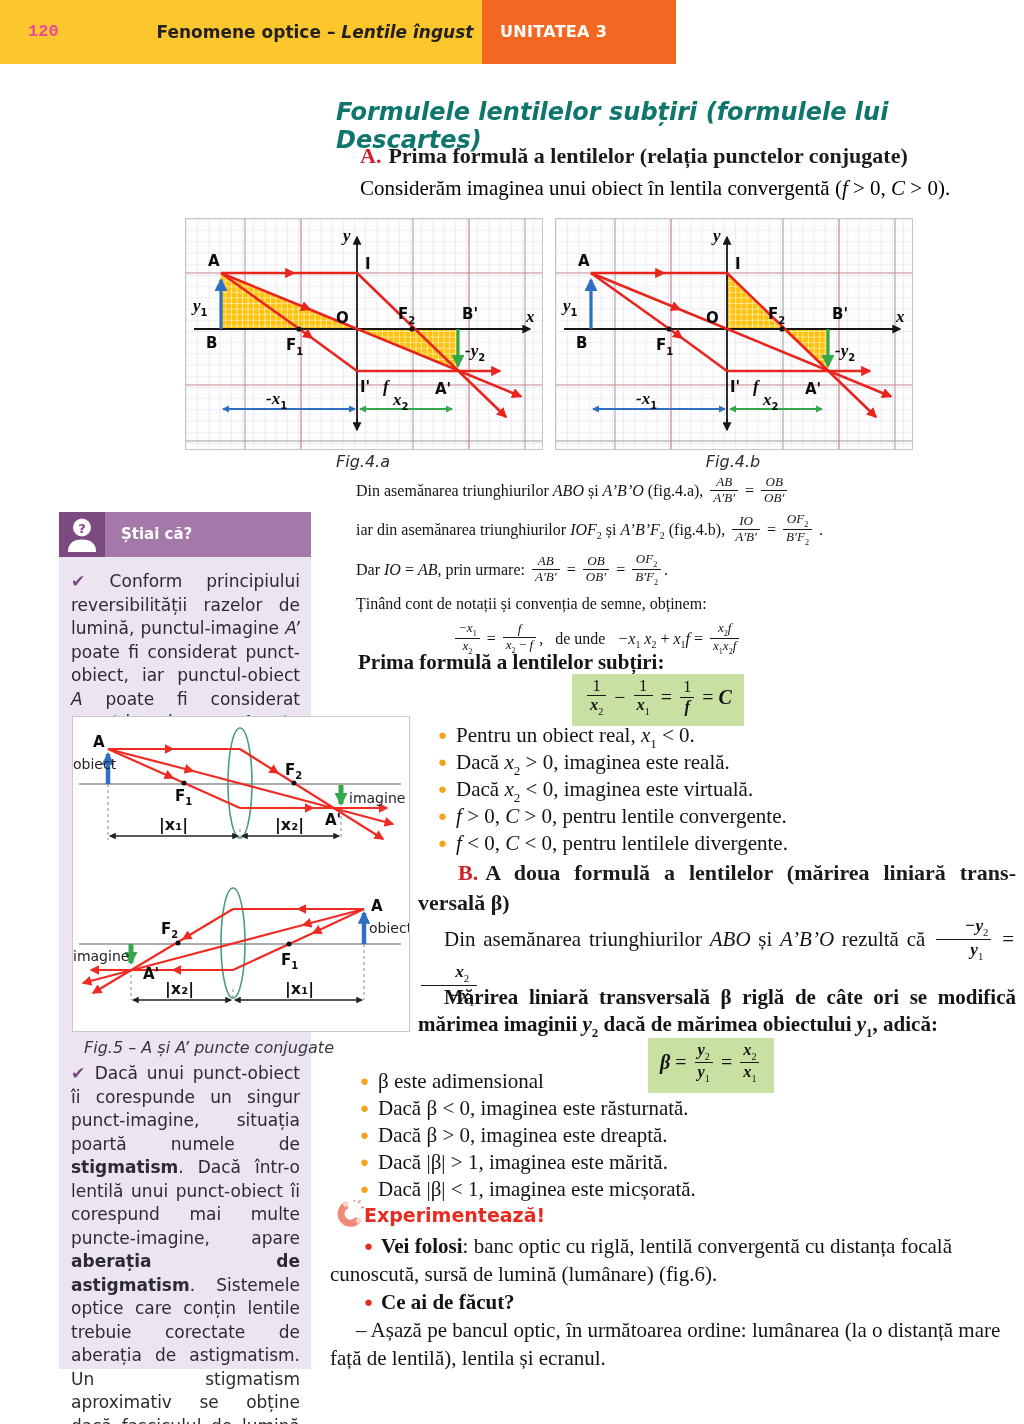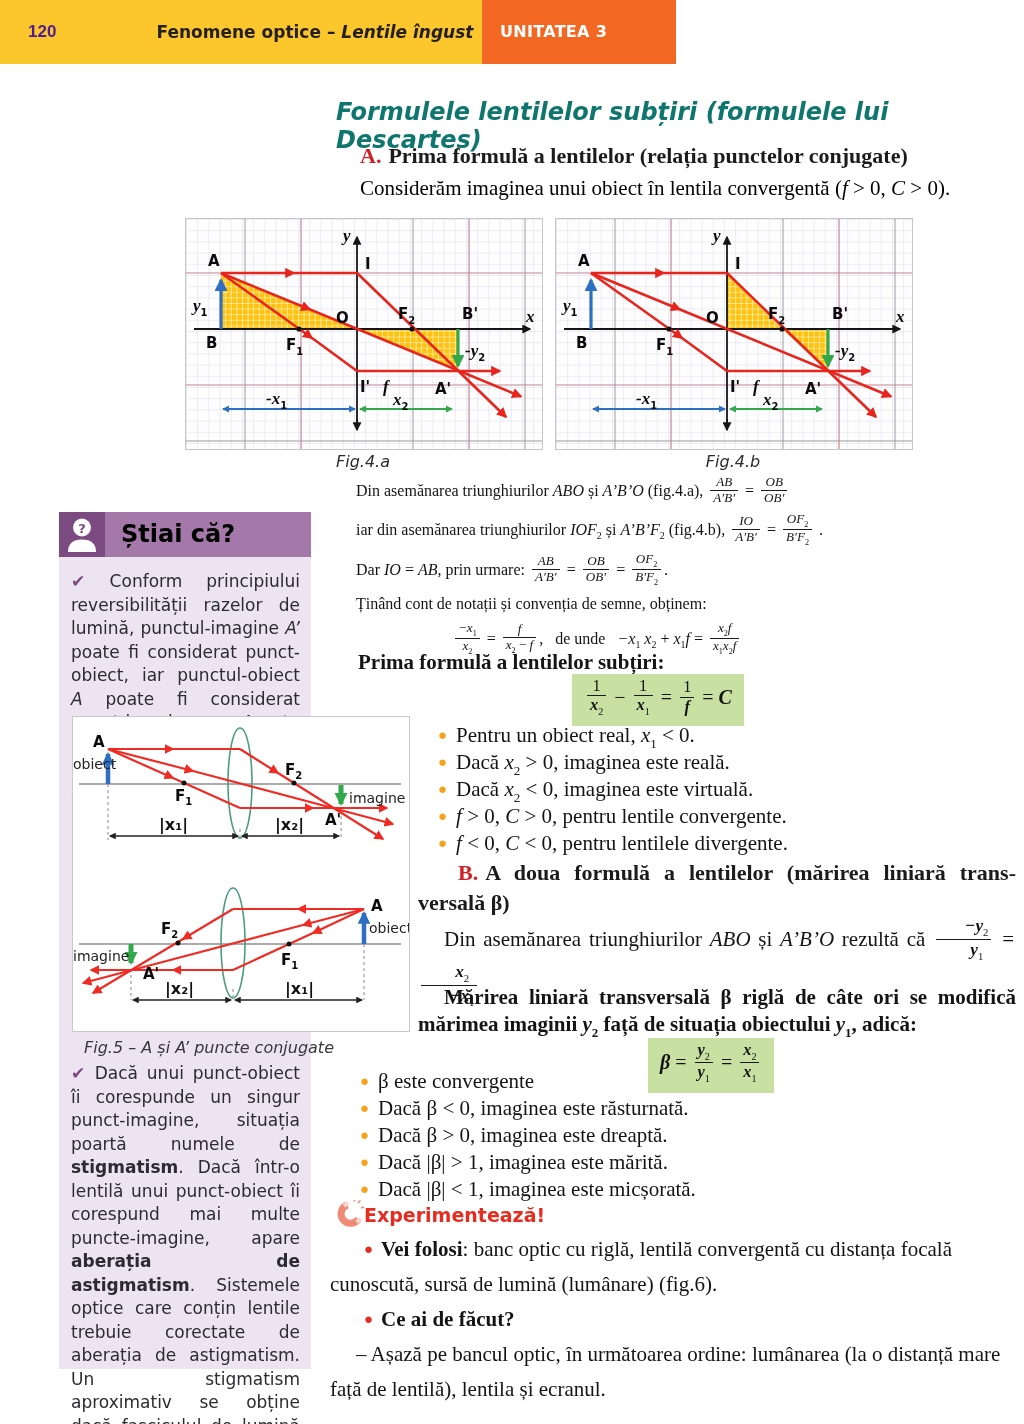--- a/index.html
+++ b/index.html
@@ -3,22 +3,22 @@
 <meta charset="utf-8">
 <style>
   html,body{margin:0;padding:0;background:#ffffff;}
   #page{position:relative;width:1024px;height:1424px;background:#fff;overflow:hidden;
         font-family:"Liberation Serif",serif;color:#141414;}
 
   
   .hdr{position:absolute;left:0;top:0;width:1024px;height:64px;}
   .hdr-yellow{position:absolute;left:0;top:0;width:482px;height:64px;background:#fcc62d;}
   .hdr-orange{position:absolute;left:482px;top:0;width:194px;height:64px;background:#f26822;}
-  .pgnum{position:absolute;left:28px;top:0;line-height:64px;font-family:Liberation Sans, sans-serif;
-         font-weight:bold;font-size:17px;color:#4c1d95;}
+  .pgnum{position:absolute;left:28px;top:0;line-height:64px;font-family:Liberation Mono, monospace;
+         font-weight:bold;font-size:17px;color:#ec4899;}
   .chap{position:absolute;left:150px;top:0;width:330px;line-height:64px;text-align:center;
         font-family:"DejaVu Sans",sans-serif;font-weight:bold;font-size:17px;color:#241f20;}
   .chap .it{font-style:italic;}
   .unit{position:absolute;left:500px;top:0;line-height:64px;font-family:"DejaVu Sans",sans-serif;
         font-weight:bold;font-size:16px;color:#ffffff;letter-spacing:.3px;}
 
   
   .lesson-title{position:absolute;left:336px;top:98px;width:680px;
         font-family:"DejaVu Sans",sans-serif;font-style:italic;font-weight:bold;
         font-size:24px;color:#0f766e;}
@@ -65,29 +65,29 @@
              line-height:30px;color:#1b1b1b;text-indent:40px;text-align:justify;}
   .bp1{position:absolute;left:418px;top:918px;width:596px;font-size:21px;line-height:33px;
        text-indent:26px;text-align:justify;}
   .bp2{position:absolute;left:418px;top:984px;width:598px;font-size:21px;line-height:27px;
        text-indent:26px;text-align:justify;font-weight:bold;}
 
   
   .exp-head{position:absolute;left:334px;top:1200px;display:flex;align-items:center;}
   .exp-label{font-family:"DejaVu Sans",sans-serif;font-weight:bold;font-size:19px;color:#e62b21;
              }
-  .exp-body{position:absolute;left:330px;top:1232px;width:692px;font-size:21px;line-height:35px;}
+  .exp-body{position:absolute;left:330px;top:1232px;width:692px;font-size:21px;line-height:28px;}
   .exp-body p{margin:0;}
   .exp-p1,.exp-p2{text-indent:34px;}
   .exp-p3{text-indent:26px;}
 
   
   .sb-icon{position:absolute;left:59px;top:512px;width:46px;height:45px;background:#7b4a80;}
   .sb-head{position:absolute;left:105px;top:512px;width:206px;height:45px;background:#a478a8;
-           color:#000000;font-family:"DejaVu Sans",sans-serif;font-weight:bold;font-size:24px;
+           color:#ffffff;font-family:"DejaVu Sans",sans-serif;font-weight:bold;font-size:15px;
            line-height:45px;padding-left:16px;box-sizing:border-box;}
   .sb-body{position:absolute;left:59px;top:557px;width:252px;height:812px;background:#ece4f1;}
   .sb-p{position:absolute;left:12px;width:229px;font-family:"DejaVu Sans",sans-serif;
         font-size:17px;line-height:23.5px;color:#2c2b31;text-align:justify;hyphens:manual;}
   .sb-p .it{font-style:italic;}
   .sb-p .bd{font-weight:bold;}
   .sb-p1{top:13px;}
   .sb-p2{top:505px;}
 
   .fig5box{position:absolute;left:72px;top:716px;width:338px;height:316px;background:#ffffff;
@@ -283,25 +283,25 @@
     <div class="blt"><span class="dot-o">●</span><span><span class="">Dacă </span><span class="it">x</span><span class="sb">2</span><span class=""> &gt; 0, imaginea este reală.</span></span></div>
     <div class="blt"><span class="dot-o">●</span><span><span class="">Dacă </span><span class="it">x</span><span class="sb">2</span><span class=""> &lt; 0, imaginea este virtuală.</span></span></div>
     <div class="blt"><span class="dot-o">●</span><span><span class="it">f</span><span class=""> &gt; 0, </span><span class="it">C</span><span class=""> &gt; 0, pentru lentile convergente.</span></span></div>
     <div class="blt"><span class="dot-o">●</span><span><span class="it">f</span><span class=""> &lt; 0, </span><span class="it">C</span><span class=""> &lt; 0, pentru lentilele divergente.</span></span></div>
   </div>
 
   <div class="secb-head">
     <span class="sec-letter">B.</span><span>A doua formulă a lentilelor (mărirea liniară trans­versală β)</span>
   </div>
   <div class="bp1"><span class="">Din asemănarea triunghiurilor </span><span class="it">ABO</span><span class=""> și </span><span class="it">A’B’O</span><span class=""> rezultă că </span><span class="frac"><span class="num"><span class="bi">−y</span><span class="sb">2</span></span><span class="den"><span class="bi">y</span><span class="sb">1</span></span></span><span class=""> = </span><span class="frac"><span class="num"><span class="bi">x</span><span class="sb">2</span></span><span class="den"><span class="bi">−x</span><span class="sb">1</span></span></span></div>
-  <div class="bp2"><span class="bd">Mărirea liniară transversală β riglă de câte ori se modifică mărimea imaginii </span><span class="bi">y</span><span class="sb">2</span><span class="bd"> față de situația obiectului </span><span class="bi">y</span><span class="sb">1</span><span class="bd">, adică:</span></div>
+  <div class="bp2"><span class="bd">Mărirea liniară transversală β riglă de câte ori se modifică mărimea imaginii </span><span class="bi">y</span><span class="sb">2</span><span class="bd"> dacă de mărimea obiectului </span><span class="bi">y</span><span class="sb">1</span><span class="bd">, adică:</span></div>
   <div class="greenbox gb2"><span class="bi">β</span><span class=""> = </span><span class="frac"><span class="num"><span class="bi">y</span><span class="sb">2</span></span><span class="den"><span class="bi">y</span><span class="sb">1</span></span></span><span class=""> = </span><span class="frac"><span class="num"><span class="bi">x</span><span class="sb">2</span></span><span class="den"><span class="bi">x</span><span class="sb">1</span></span></span></div>
 
   <div class="blist" style="left:360px;top:1068px;">
-    <div class="blt"><span class="dot-o">●</span><span><span class="">β este convergente</span></span></div>
+    <div class="blt"><span class="dot-o">●</span><span><span class="">β este adimensional</span></span></div>
     <div class="blt"><span class="dot-o">●</span><span><span class="">Dacă β &lt; 0, imaginea este răsturnată.</span></span></div>
     <div class="blt"><span class="dot-o">●</span><span><span class="">Dacă β &gt; 0, imaginea este dreaptă.</span></span></div>
     <div class="blt"><span class="dot-o">●</span><span><span class="">Dacă |β| &gt; 1, imaginea este mărită.</span></span></div>
     <div class="blt"><span class="dot-o">●</span><span><span class="">Dacă |β| &lt; 1, imaginea este micșorată.</span></span></div>
   </div>
 
   <div class="exp-head">
     <svg width="30" height="30" viewBox="0 0 30 30">
       <g transform="rotate(-38 15 15)">
         <path d="M20 6 A9.5 9.5 0 1 0 20 24" fill="none" stroke="#ee8a76" stroke-width="7"></path>

